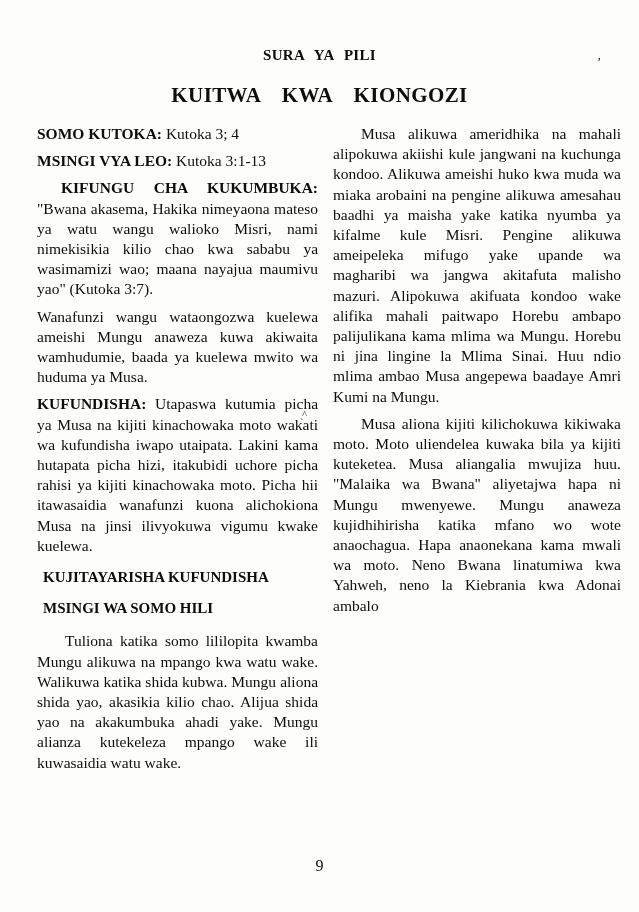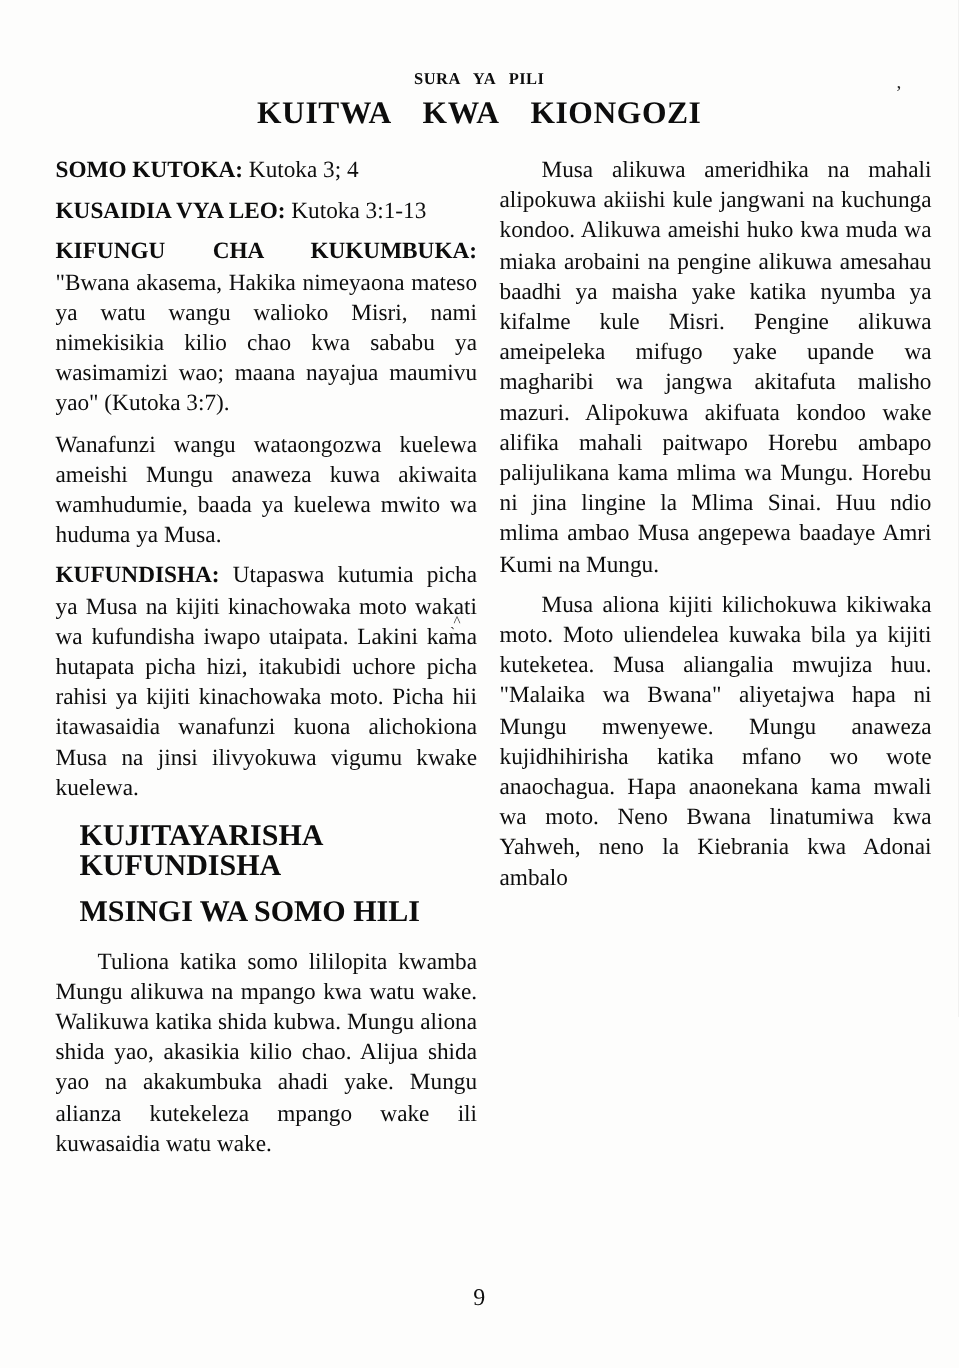--- a/index.html
+++ b/index.html
@@ -16,30 +16,30 @@
     font-family: "Liberation Serif", serif;
     overflow: hidden;
     box-sizing: border-box;
   }
   .header {
     text-align: center;
     padding-top: 47px;
   }
   .chapter-heading {
     font-weight: bold;
-    font-size: 11px;
+    font-size: 15px;
     word-spacing: 6px;
     letter-spacing: 0.3px;
   }
   .page-title {
     font-weight: bold;
     font-size: 21px;
     word-spacing: 16px;
     letter-spacing: 0.4px;
-    margin: 4px 0 0 0;
+    margin: 19px 0 0 0;
   }
   .columns {
     display: flex;
     margin: 16px 18px 0 37px;
     gap: 15px;
     justify-content: space-between;
   }
   .col {
     font-size: 15.5px;
     line-height: 20.2px;
@@ -47,25 +47,26 @@
   }
   .col-left  { width: 282px; }
   .col-right { width: 289px; }
   .para { margin: 0 0 7px 0; }
   .para.indent { text-indent: 28px; }
   .lead { font-weight: bold; }
   .lead.spread {
     display: block;
     text-align: justify;
     text-align-last: justify;
+    margin-left: 24px;
   }
   .sub-heading {
     font-weight: bold;
-    font-size: 20px;
-    margin: 11px 0 11px 16px;
+    font-size: 15px;
+    margin: 11px 0 11px 6px;
   }
   .sub-heading.second { margin-top: 8px; margin-bottom: 13px; }
   .page-number {
     position: absolute;
     top: 857px;
     left: 0;
     width: 100%;
     text-align: center;
     font-size: 16px;
   }
@@ -89,21 +90,21 @@
     <h1 class="page-title">KUITWA KWA KIONGOZI</h1>
   </div>
 
   <div class="columns">
 
     <section class="col col-left">
 
       <p class="para"><b class="lead">SOMO KUTOKA:</b>
         <span>Kutoka 3; 4</span></p>
 
-      <p class="para"><b class="lead">KUSAIDIA VYA LEO:</b>
+      <p class="para"><b class="lead">MSINGI VYA LEO:</b>
         <span>Kutoka 3:1-13</span></p>
 
       <p class="para"><b class="lead spread">KIFUNGU CHA KUKUMBUKA:</b><span>"Bwana akasema, Hakika nimeyaona mateso ya watu wangu walioko Misri, nami nimekisikia kilio chao kwa sababu ya wasimamizi wao; maana nayajua maumivu yao" (Kutoka 3:7).</span></p>
 
       <p class="para"><span>Wanafunzi wangu wataongozwa kuelewa ameishi Mungu anaweza kuwa akiwaita wamhudumie, baada ya kuelewa mwito wa huduma ya Musa.</span></p>
 
       <p class="para"><b class="lead">KUFUNDISHA:</b>
         <span>Utapaswa kutumia picha ya Musa na kijiti kinachowaka moto wakati wa kufundisha iwapo utaipata. Lakini kama hutapata picha hizi, itakubidi uchore picha rahisi ya kijiti kinachowaka moto. Picha hii itawasaidia wanafunzi kuona alichokiona Musa na jinsi ilivyokuwa vigumu kwake kuelewa.</span></p>
 
       <div class="sub-heading">KUJITAYARISHA KUFUNDISHA</div>

